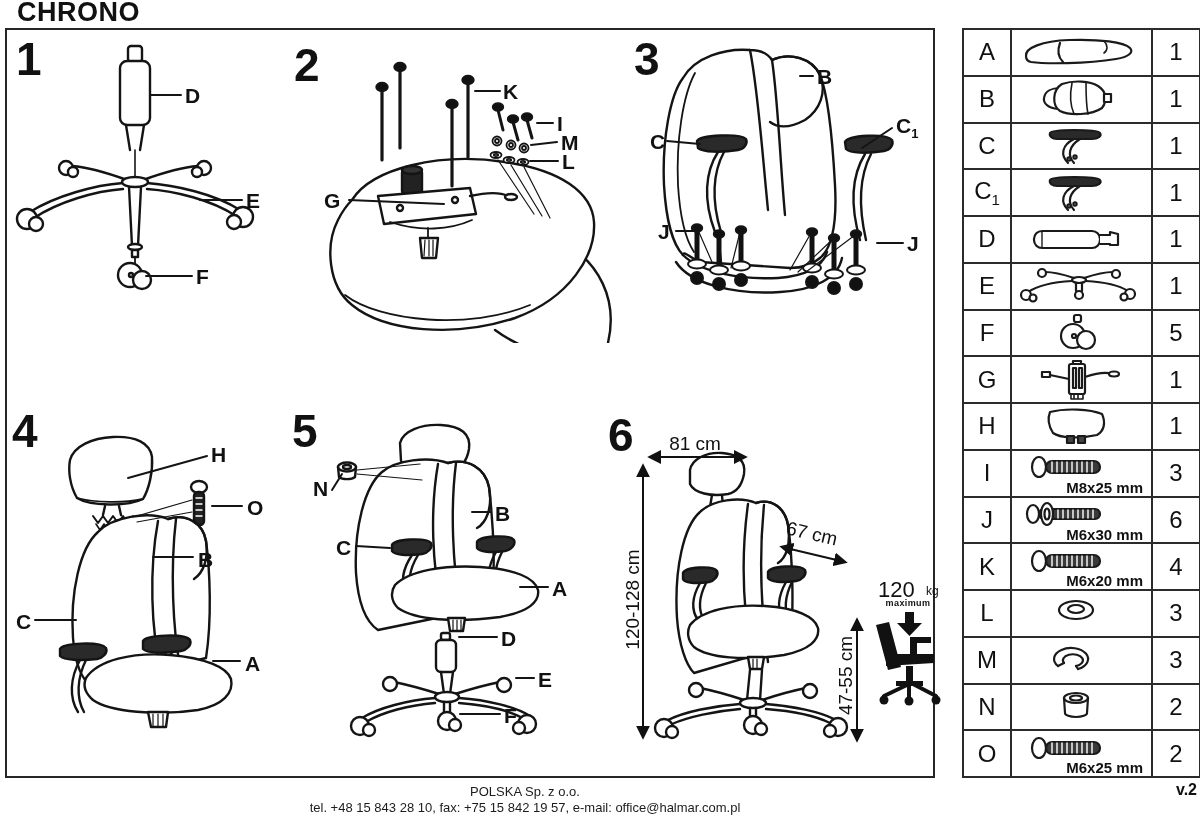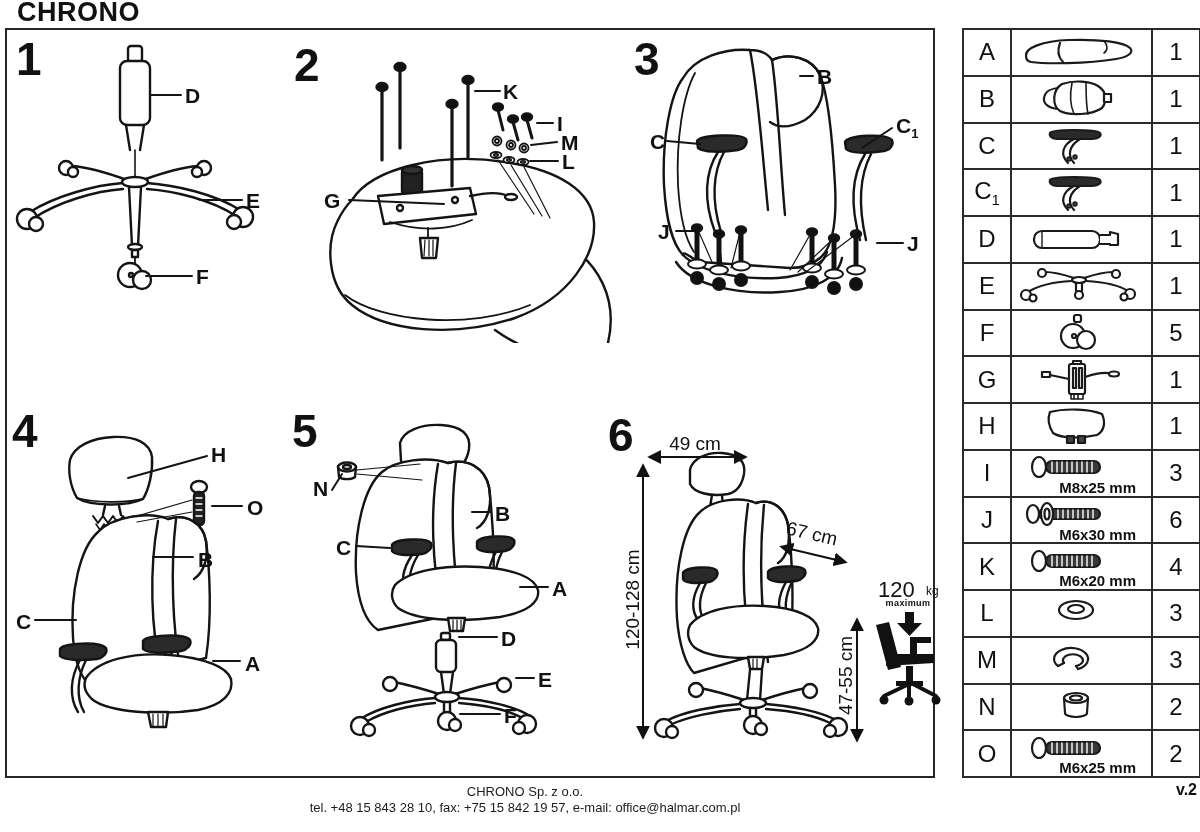--- a/index.html
+++ b/index.html
@@ -20,21 +20,21 @@
   #kg-unit{left:926px;top:584px;font-size:12px;font-weight:normal;}
   #kg-max{left:882px;top:598px;width:52px;text-align:center;font-size:9px;font-weight:bold;letter-spacing:.4px;}
   #parts-table{position:absolute;left:962px;top:28px;width:235px;height:750px;border-collapse:collapse;table-layout:fixed;}
   #parts-table td{border:2px solid #2b2b2b;text-align:center;vertical-align:middle;padding:0;}
   #parts-table tr{height:46px;}
   .c-letter{width:46px;font-size:24px;}
   .c-letter sub{font-size:15px;}
   .c-icon{width:139px;position:relative;}
   .c-icon .icon-wrap{display:block;line-height:0;}
   .c-qty{width:46px;font-size:24px;}
-  .size-label{position:absolute;right:15px;bottom:0px;font-size:15px;font-weight:bold;line-height:1.05;}
+  .size-label{position:absolute;right:8px;bottom:0px;font-size:15px;font-weight:bold;line-height:1.05;}
   #version{left:1150px;top:781px;width:47px;text-align:right;font-size:16px;font-weight:bold;}
   #footer{left:0;top:784px;width:1050px;text-align:center;font-size:13px;line-height:15.5px;color:#1c1c1c;}
   svg{display:block;}
 </style>
 </head>
 <body>
 
 <div class="abs" id="page-title">CHRONO</div>
 <div class="abs" id="main-box"></div>
 
@@ -368,21 +368,21 @@
     <rect x="910" y="637" width="21" height="6"></rect>
     <rect x="910" y="640" width="7" height="15"></rect>
     <rect x="906" y="666" width="7" height="17"></rect>
     <rect x="896" y="681" width="27" height="5"></rect>
     <path d="M909,684 L884,696 M913,684 L936,696 M909,684 L909,698" stroke="#111" stroke-width="4" fill="none"></path>
     <circle cx="884" cy="700" r="4.5"></circle>
       <circle cx="936" cy="700" r="4.5"></circle>
       <circle cx="909" cy="701" r="4.5"></circle>
   </g>
 </svg>
-<span class="dim" style="left:645px;top:434px;width:100px;text-align:center">49 cm</span>
+<span class="dim" style="left:645px;top:434px;width:100px;text-align:center">81 cm</span>
 <span class="dim rot-ccw" style="left:577px;top:590px;width:110px;text-align:center">120-128 cm</span>
 <span class="dim" style="left:777px;top:524px;width:70px;text-align:center;transform:rotate(13deg)">67 cm</span>
 <span class="dim rot-ccw" style="left:805px;top:666px;width:80px;text-align:center">47-55 cm</span>
 <span class="abs" id="kg-value">120</span>
 <span class="abs" id="kg-unit">kg</span>
 <span class="abs" id="kg-max">maximum</span>
 
 <table id="parts-table">
     <tbody id="parts-tbody">
       <tr>
@@ -649,15 +649,15 @@
           <div class="size-label">M6x25 mm</div>
         </td>
         <td class="c-qty"><span>2</span></td>
       </tr>
     </tbody>
   </table>
 
 <div class="abs" id="version">v.2</div>
 
 <div class="abs" id="footer">
-  <div>CHRONO Sp. z o.o.</div>
+  <div>POLSKA Sp. z o.o.</div>
   <div>tel. +48 15 843 28 10, fax: +75 15 842 19 57, e-mail: office@halmar.com.pl</div>
 </div>
 
 </body></html>

